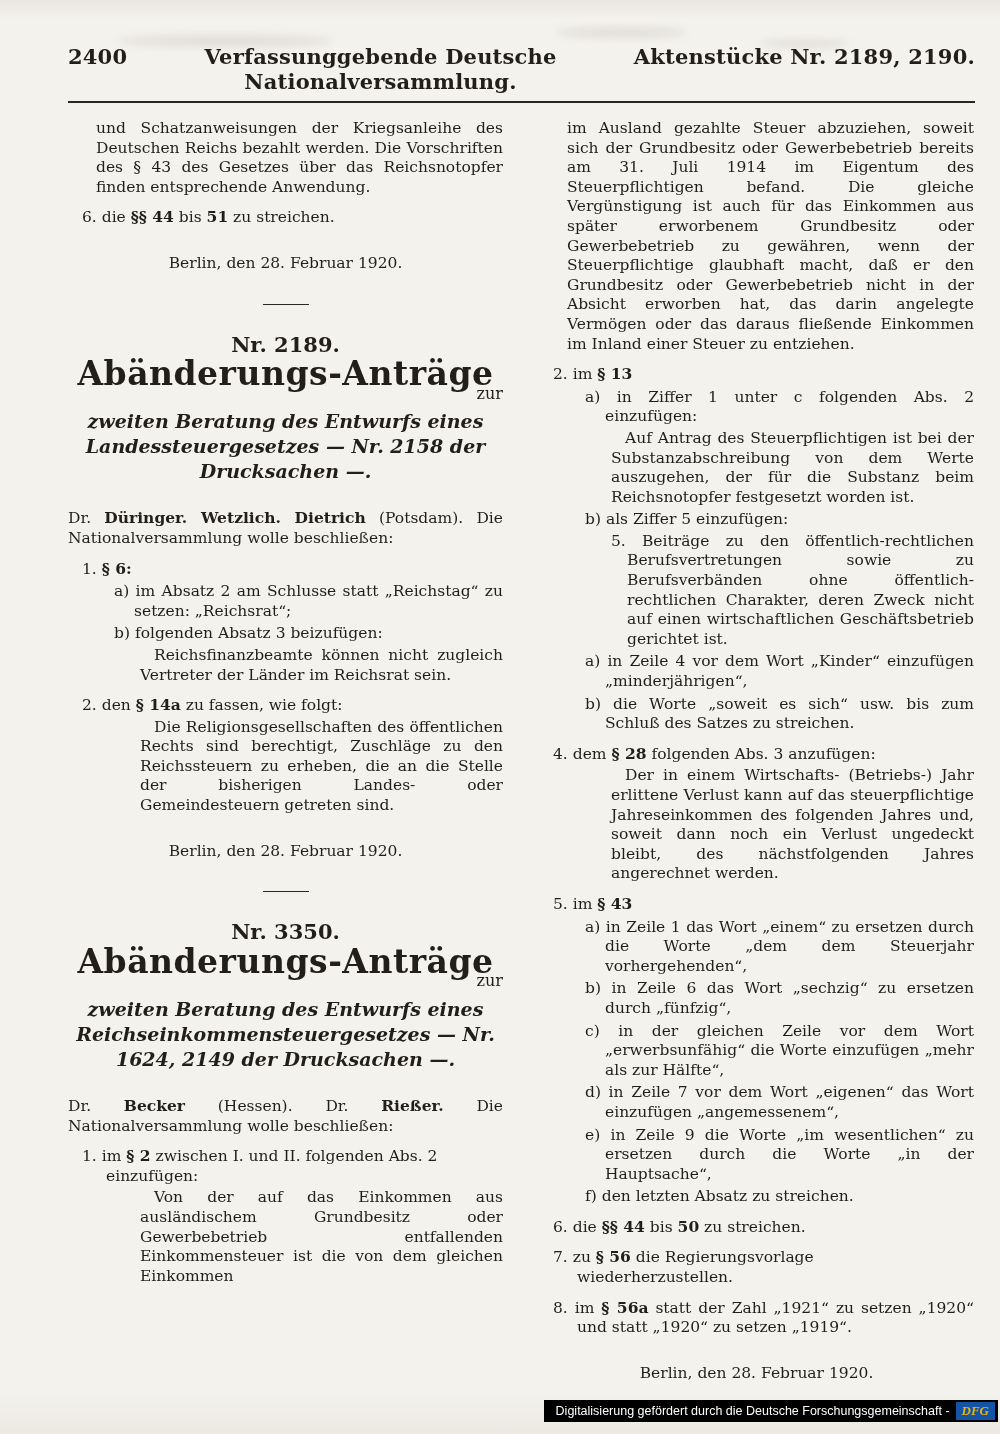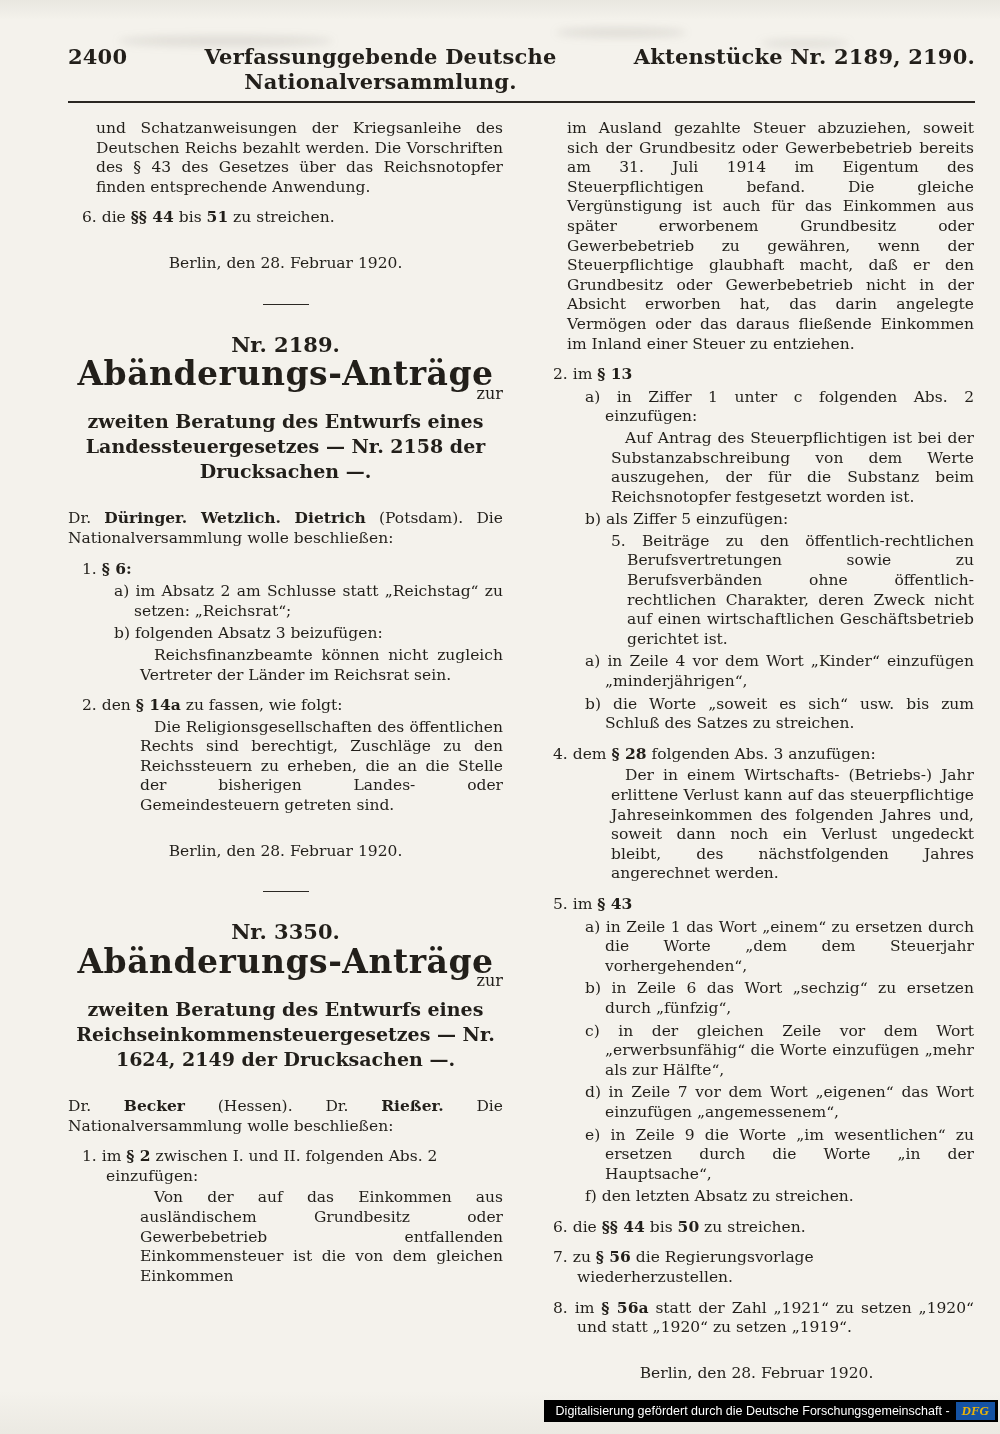--- a/index.html
+++ b/index.html
@@ -42,21 +42,21 @@
   .inner { margin:2px 0 0 72px; text-indent:14px; }
   .inner-hang { margin:2px 0 0 72px; padding-left:16px; text-indent:-16px; text-align:justify; }
   .b { font-weight:700; }
 
   .date-line { margin:26px 0; text-align:center; }
   .sep { width:46px; border-top:1.6px solid #2b2823; margin:30px auto; }
 
   .docnum { margin-top:24px; font-size:21px; font-weight:700; text-align:center; }
   .doctitle { margin-top:10px; font-size:33px; font-weight:700; text-align:center; letter-spacing:.5px; }
   .zur { font-size:16px; text-align:right; }
-  .subtitle { margin-top:6px; font-size:19px; line-height:25px; font-weight:700; text-align:center; }
+  .subtitle { margin-top:6px; font-size:19px; line-height:25px; font-weight:700; text-align:center;font-style:italic; }
   .sig { margin-top:24px; }
 
   
   .digibar {
     position:absolute; right:2px; bottom:12px;
     height:22px; min-width:400px;
     background:#000; color:#fff;
     display:flex; align-items:center; justify-content:flex-end; gap:6px;
     font-family:"Liberation Sans", sans-serif; font-size:12.5px;
     padding:0 3px 0 12px;

